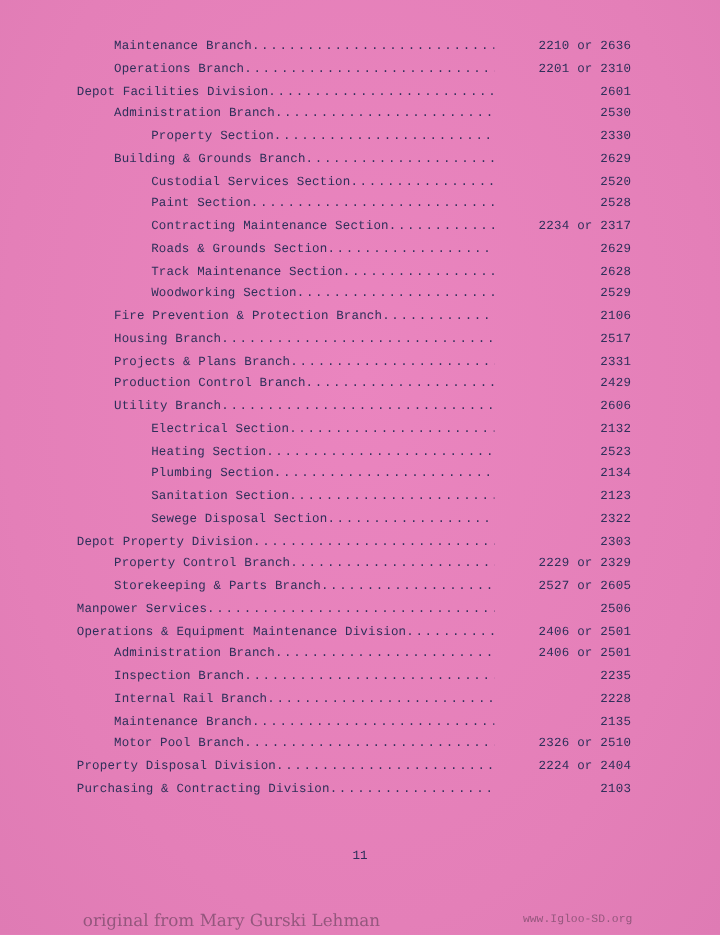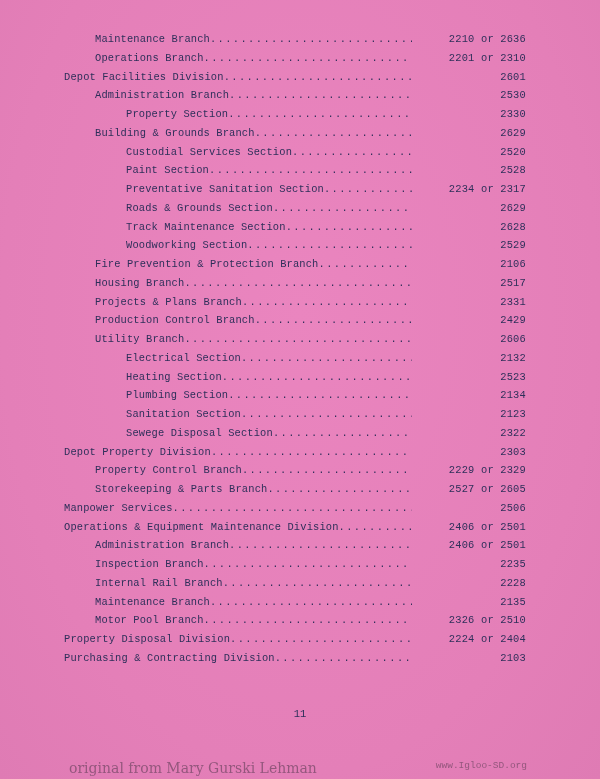--- a/index.html
+++ b/index.html
@@ -119,21 +119,21 @@
       </div>
       <div class="row">
         <div class="label l2"><span class="text">Custodial Services Section</span><span class="dots">........................................................................................................................</span></div>
         <div class="ext">2520</div>
       </div>
       <div class="row">
         <div class="label l2"><span class="text">Paint Section</span><span class="dots">........................................................................................................................</span></div>
         <div class="ext">2528</div>
       </div>
       <div class="row">
-        <div class="label l2"><span class="text">Preventative Sanitation Section</span><span class="dots">........................................................................................................................</span></div>
+        <div class="label l2"><span class="text">Contracting Maintenance Section</span><span class="dots">........................................................................................................................</span></div>
         <div class="ext">2234 or 2317</div>
       </div>
       <div class="row">
         <div class="label l2"><span class="text">Roads &amp; Grounds Section</span><span class="dots">........................................................................................................................</span></div>
         <div class="ext">2629</div>
       </div>
       <div class="row">
         <div class="label l2"><span class="text">Track Maintenance Section</span><span class="dots">........................................................................................................................</span></div>
         <div class="ext">2628</div>
       </div>

